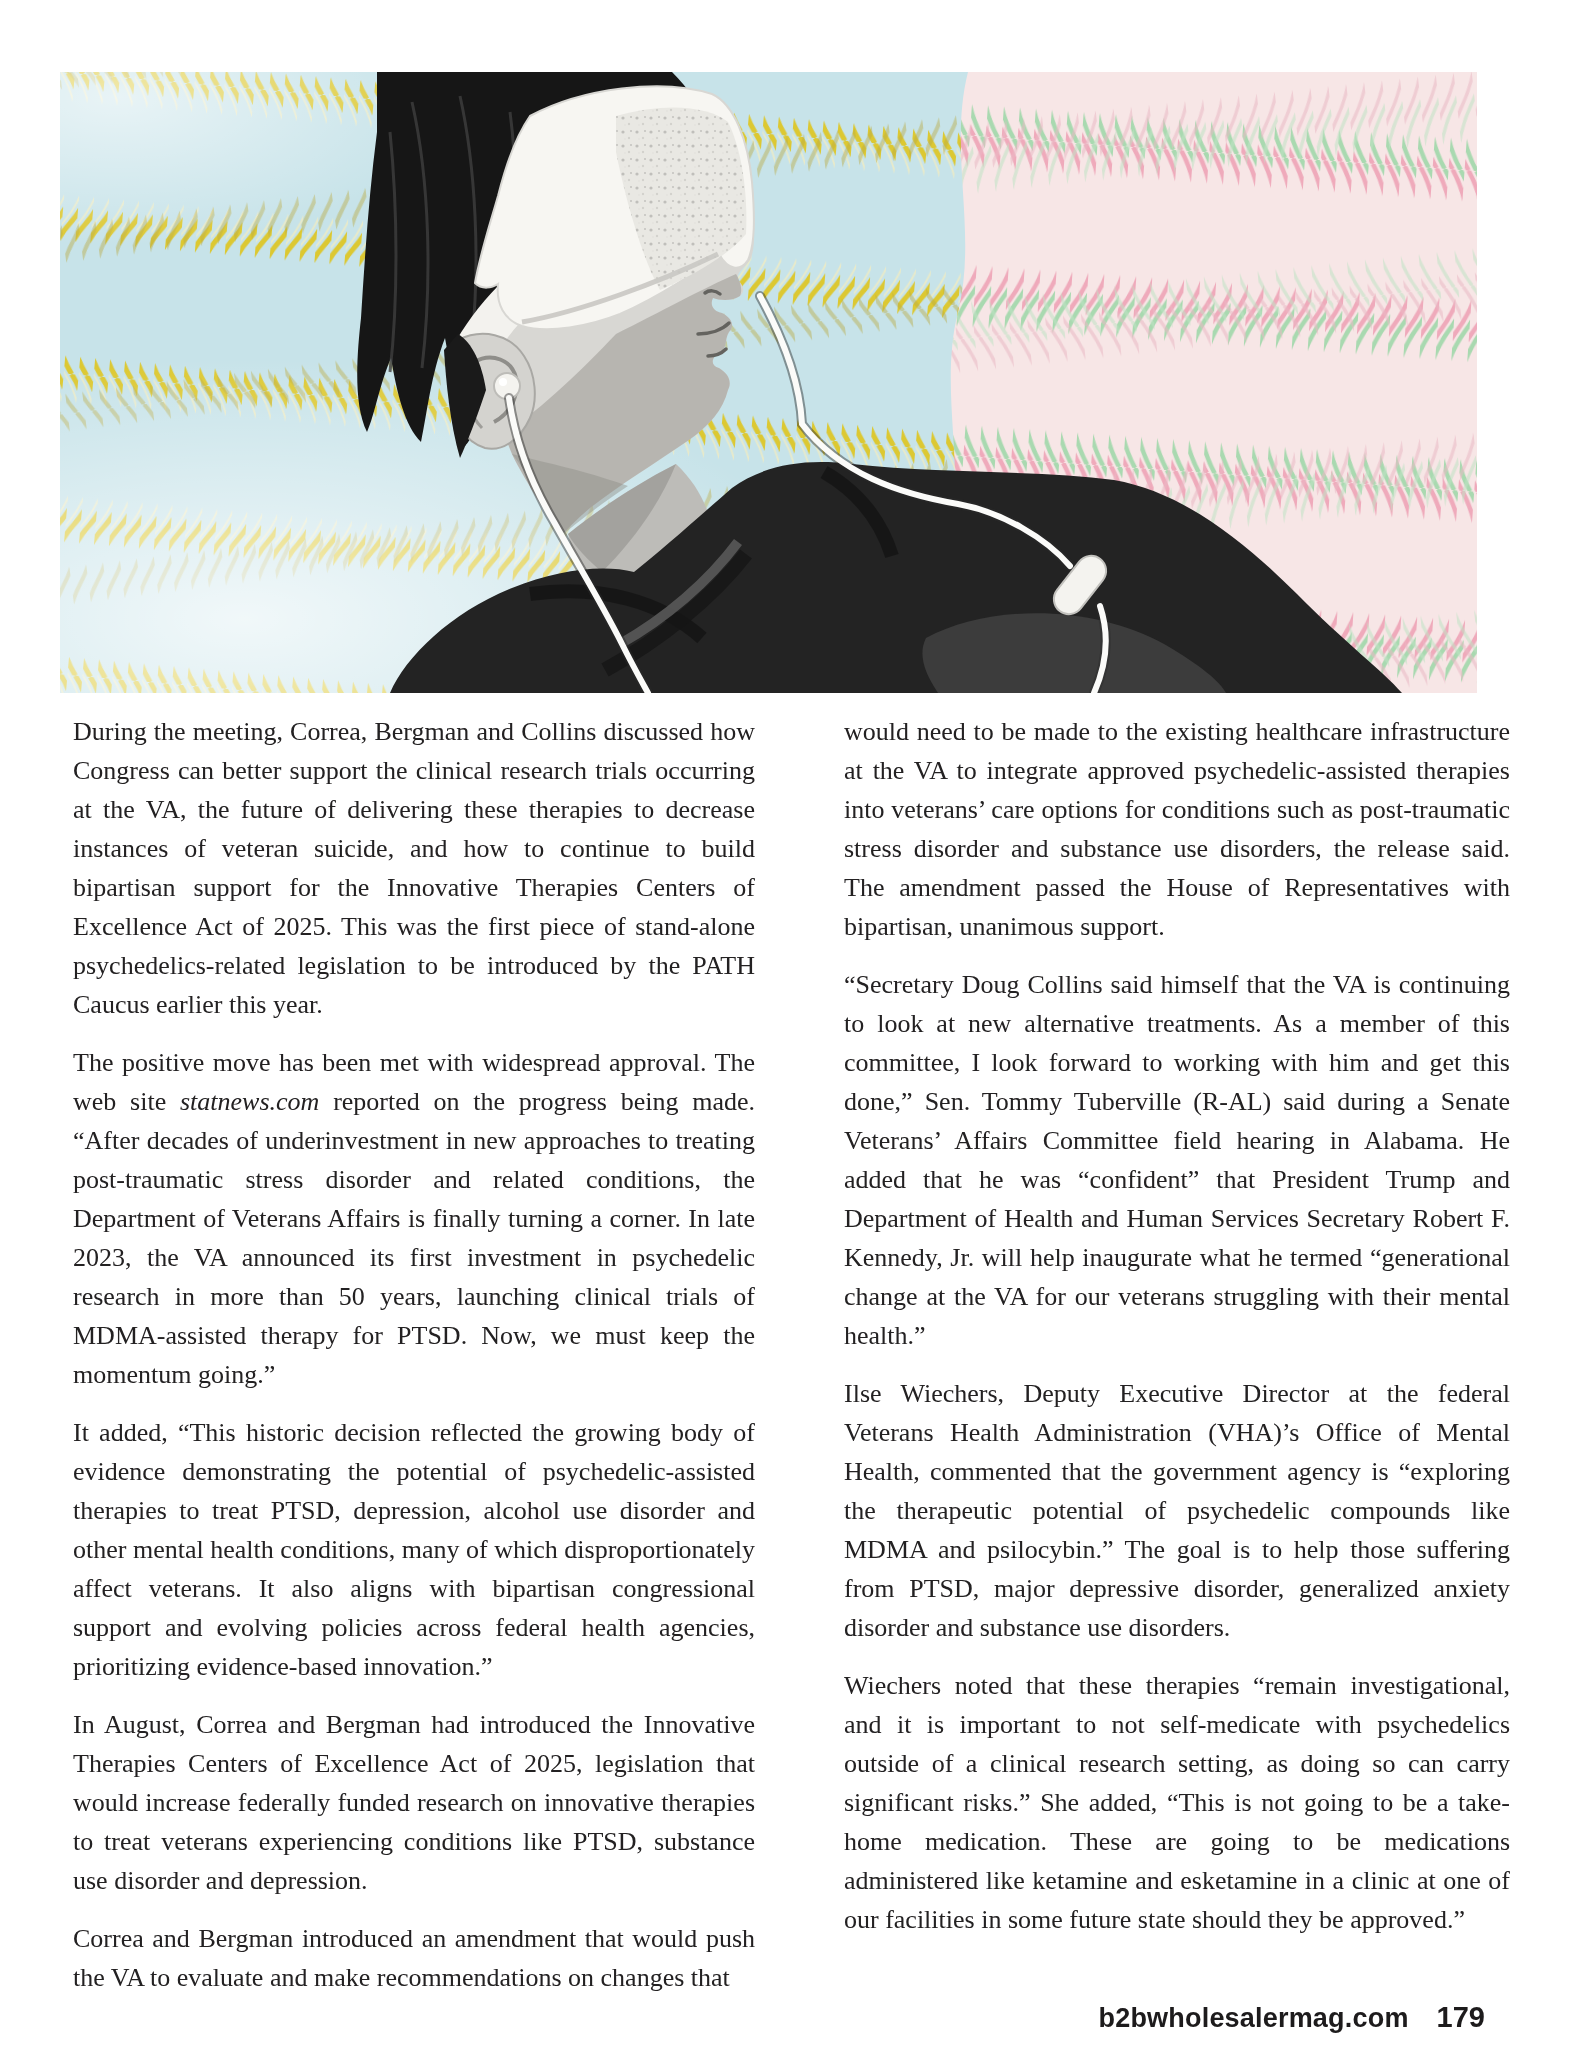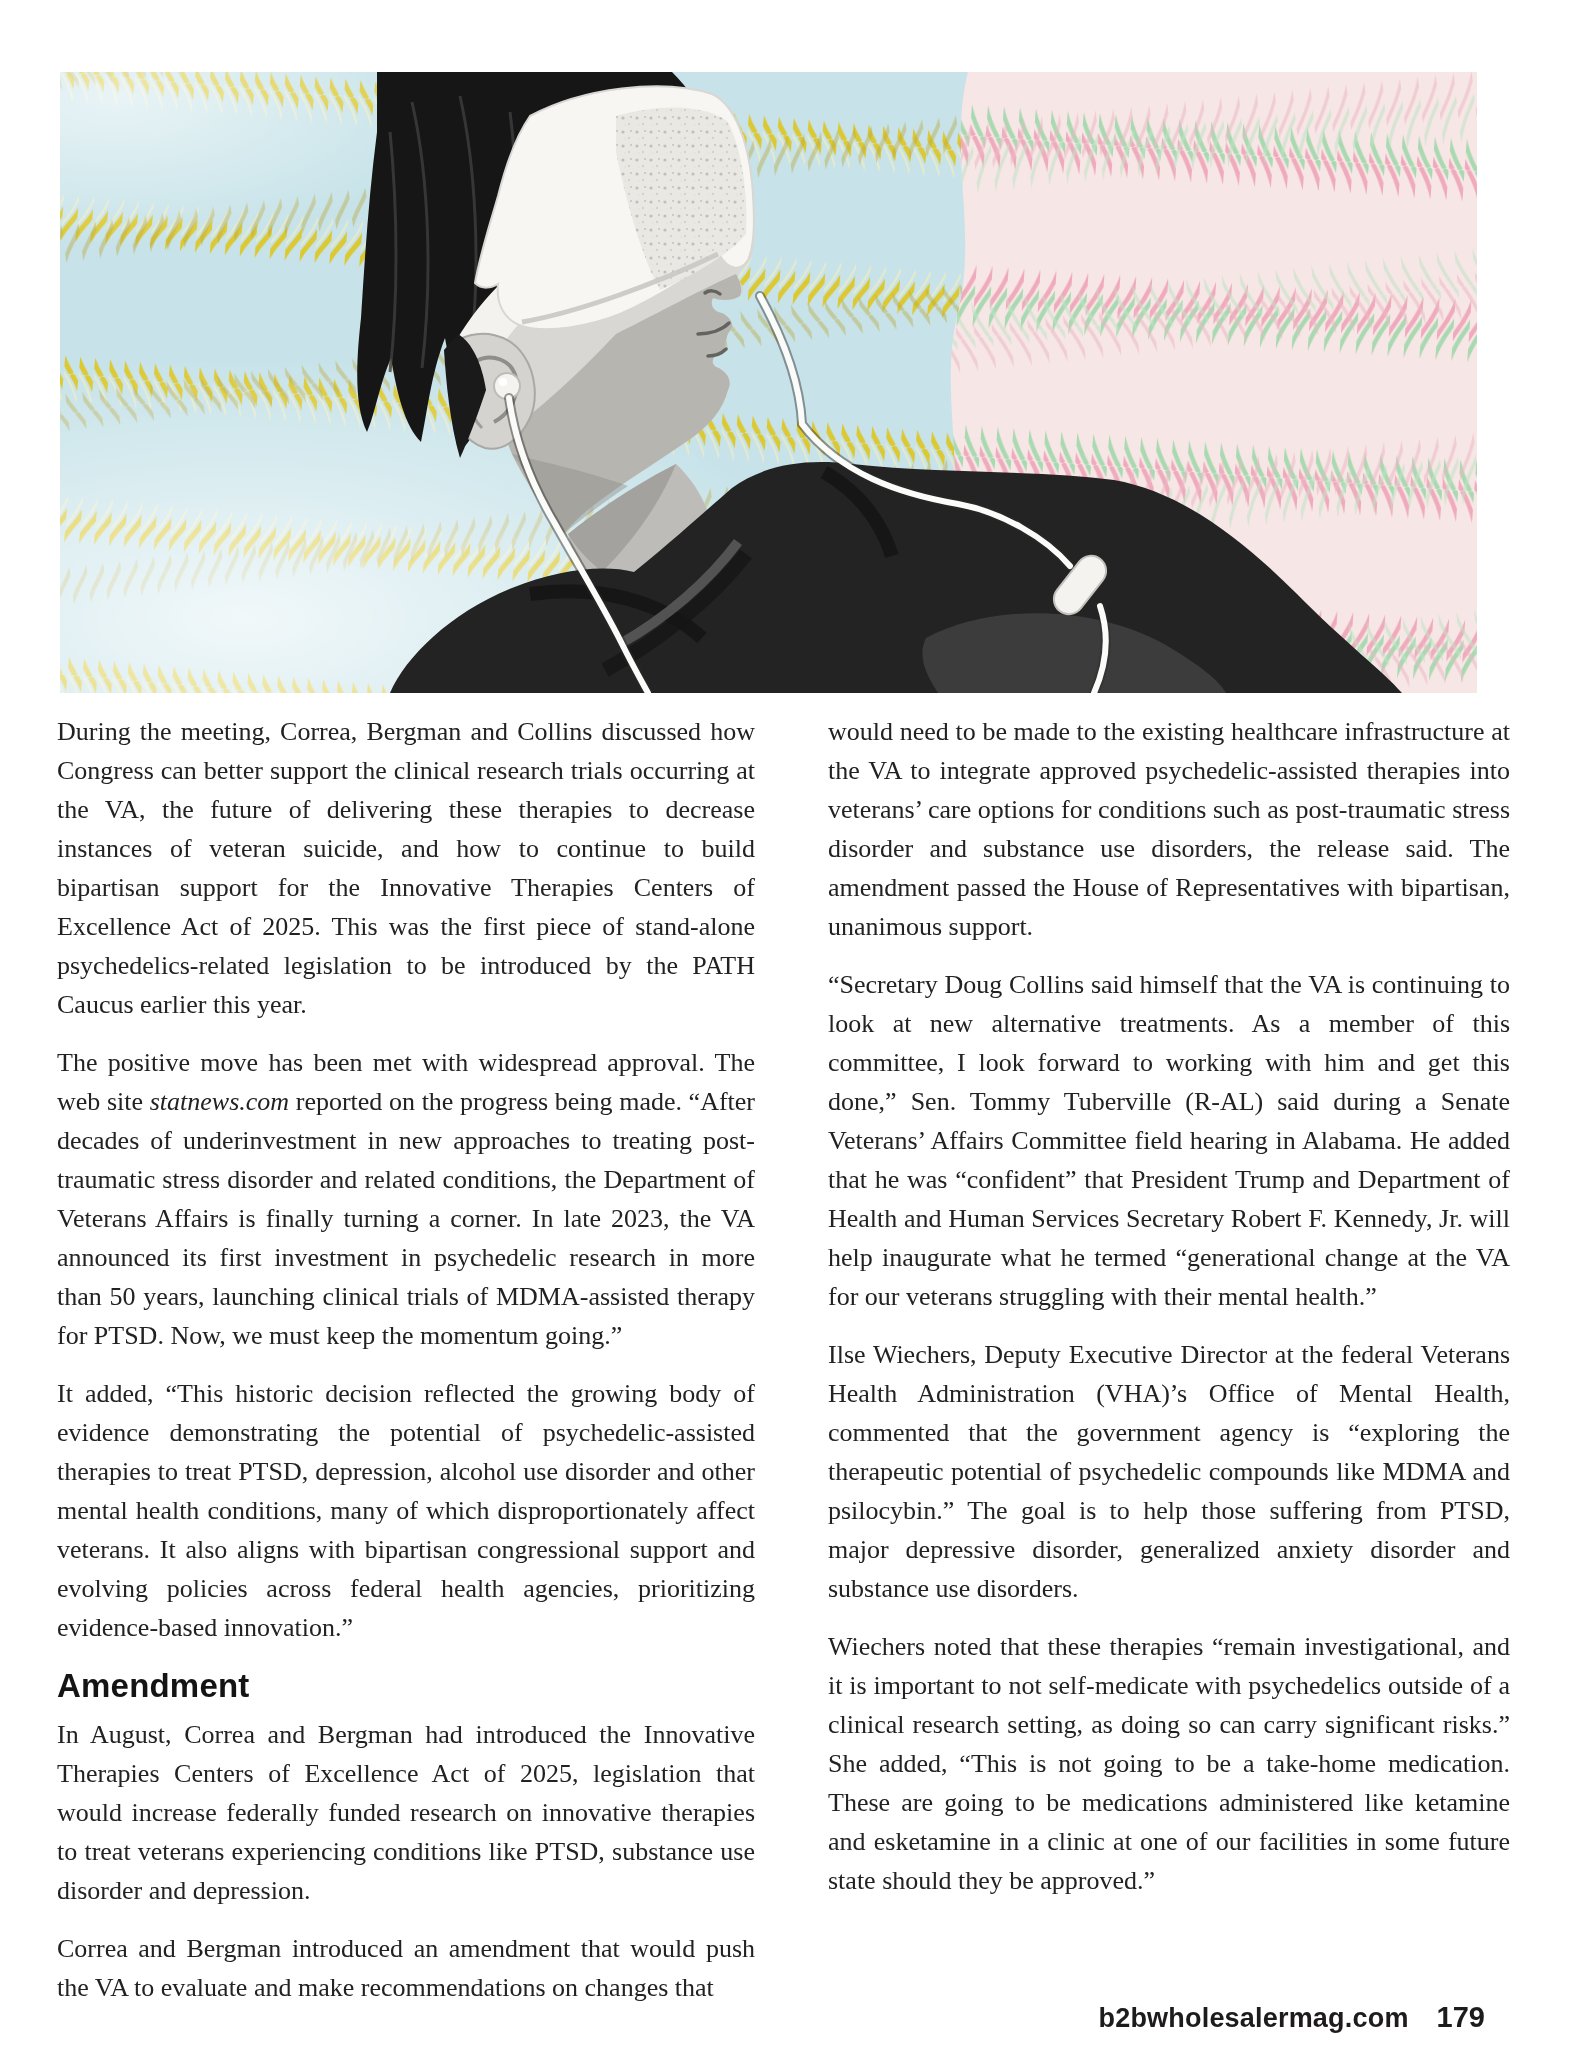--- a/index.html
+++ b/index.html
@@ -17,21 +17,21 @@
     margin:0;padding:0;overflow:hidden;
   }
   .photo svg{display:block;width:100%;height:100%;}
   .col{
     position:absolute;top:712px;
     font-size:26px;line-height:39px;
     text-align:justify;
   }
   .col-left{left:57px;width:698px;}
   .col-right{left:828px;width:682px;}
-  .col p{margin:0 0 19px 0;}
+  .col p{margin:0 0 19px 16px;}
   .col p:last-child{margin-bottom:0;}
   .col em{font-style:italic;}
   h2.amendment{
     font-family:"Liberation Sans", sans-serif;
     font-size:33px;line-height:40px;
     font-weight:bold;color:#141414;
     margin:3px 0 9px 0;
     text-align:left;
     letter-spacing:0.2px;
   }
@@ -147,21 +147,20 @@
         </g>
       </g>
     </svg>
   </figure>
 
   <main>
     <section class="col col-left">
       <p>During the meeting, Correa, Bergman and Collins discussed how Congress can better support the clinical research trials occurring at the VA, the future of delivering these therapies to decrease instances of veteran suicide, and how to continue to build bipartisan support for the Innovative Therapies Centers of Excellence Act of 2025. This was the first piece of stand-alone psychedelics-related legislation to be introduced by the PATH Caucus earlier this year.</p>
       <p><span>The positive move has been met with widespread approval. The web site </span><em>statnews.com</em><span> reported on the progress being made. “After decades of underinvestment in new approaches to treating post-traumatic stress disorder and related conditions, the Department of Veterans Affairs is finally turning a corner. In late 2023, the VA announced its first investment in psychedelic research in more than 50 years, launching clinical trials of MDMA-assisted therapy for PTSD. Now, we must keep the momentum going.”</span></p>
       <p>It added, “This historic decision reflected the growing body of evidence demonstrating the potential of psychedelic-assisted therapies to treat PTSD, depression, alcohol use disorder and other mental health conditions, many of which disproportionately affect veterans. It also aligns with bipartisan congressional support and evolving policies across federal health agencies, prioritizing evidence-based innovation.”</p>
-      <h2 class="amendment">Amendment</h2>
       <p>In August, Correa and Bergman had introduced the Innovative Therapies Centers of Excellence Act of 2025, legislation that would increase federally funded research on innovative therapies to treat veterans experiencing conditions like PTSD, substance use disorder and depression.</p>
       <p>Correa and Bergman introduced an amendment that would push the VA to evaluate and make recommendations on changes that</p>
     </section>
 
     <section class="col col-right">
       <p>would need to be made to the existing healthcare infrastructure at the VA to integrate approved psychedelic-assisted therapies into veterans’ care options for conditions such as post-traumatic stress disorder and substance use disorders, the release said. The amendment passed the House of Representatives with bipartisan, unanimous support.</p>
       <p>“Secretary Doug Collins said himself that the VA is continuing to look at new alternative treatments. As a member of this committee, I look forward to working with him and get this done,” Sen. Tommy Tuberville (R-AL) said during a Senate Veterans’ Affairs Committee field hearing in Alabama. He added that he was “confident” that President Trump and Department of Health and Human Services Secretary Robert F. Kennedy, Jr. will help inaugurate what he termed “generational change at the VA for our veterans struggling with their mental health.”</p>
       <p>Ilse Wiechers, Deputy Executive Director at the federal Veterans Health Administration (VHA)’s Office of Mental Health, commented that the government agency is “exploring the therapeutic potential of psychedelic compounds like MDMA and psilocybin.” The goal is to help those suffering from PTSD, major depressive disorder, generalized anxiety disorder and substance use disorders.</p>
       <p>Wiechers noted that these therapies “remain investigational, and it is important to not self-medicate with psychedelics outside of a clinical research setting, as doing so can carry significant risks.” She added, “This is not going to be a take-home medication. These are going to be medications administered like ketamine and esketamine in a clinic at one of our facilities in some future state should they be approved.”</p>
     </section>

